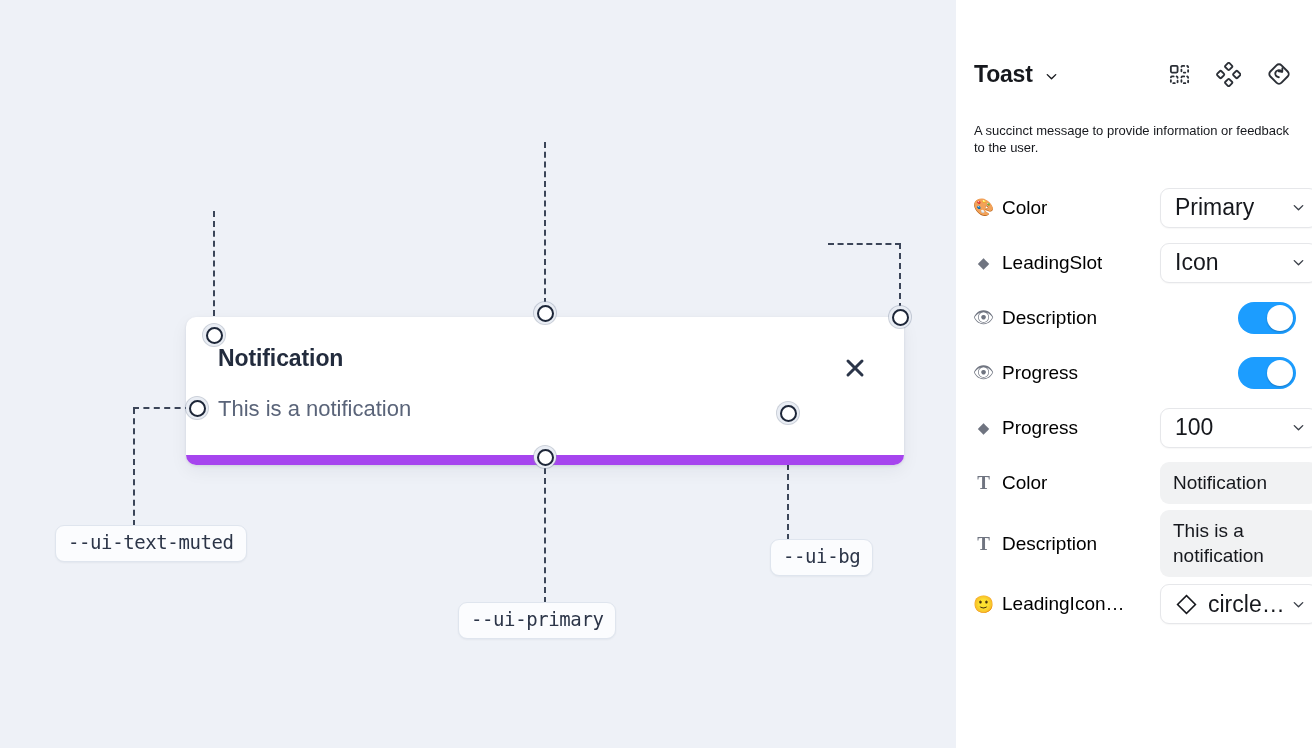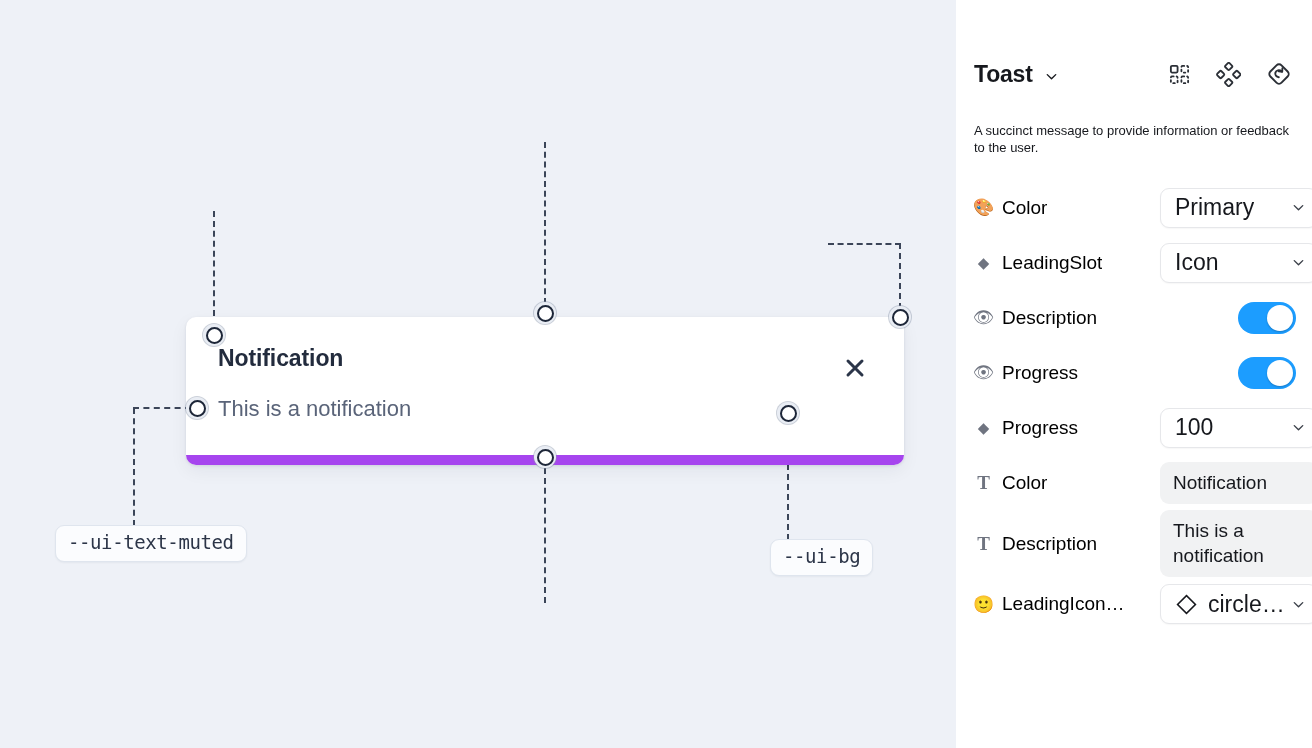--- a/index.html
+++ b/index.html
@@ -233,20 +233,23 @@
   <div class="anchor" style="left:777px; top:402px;"></div>
   <div class="anchor" style="left:534px; top:446px;"></div>
 
 
 
 
   <div class="tag" style="left:28px; top:525px;margin-left:27px;">
     <span>--ui-text-muted</span>
   </div>
 
+  <div class="tag" style="left:458px; top:602px;">
+    <span>--ui-primary</span>
+  </div>
 
   <div class="tag" style="left:770px; top:539px;">
     <span>--ui-bg</span>
   </div>
 </div>
 
 <div class="panel">
 
   <div class="panel-header">
     <span class="panel-title">Toast</span>

